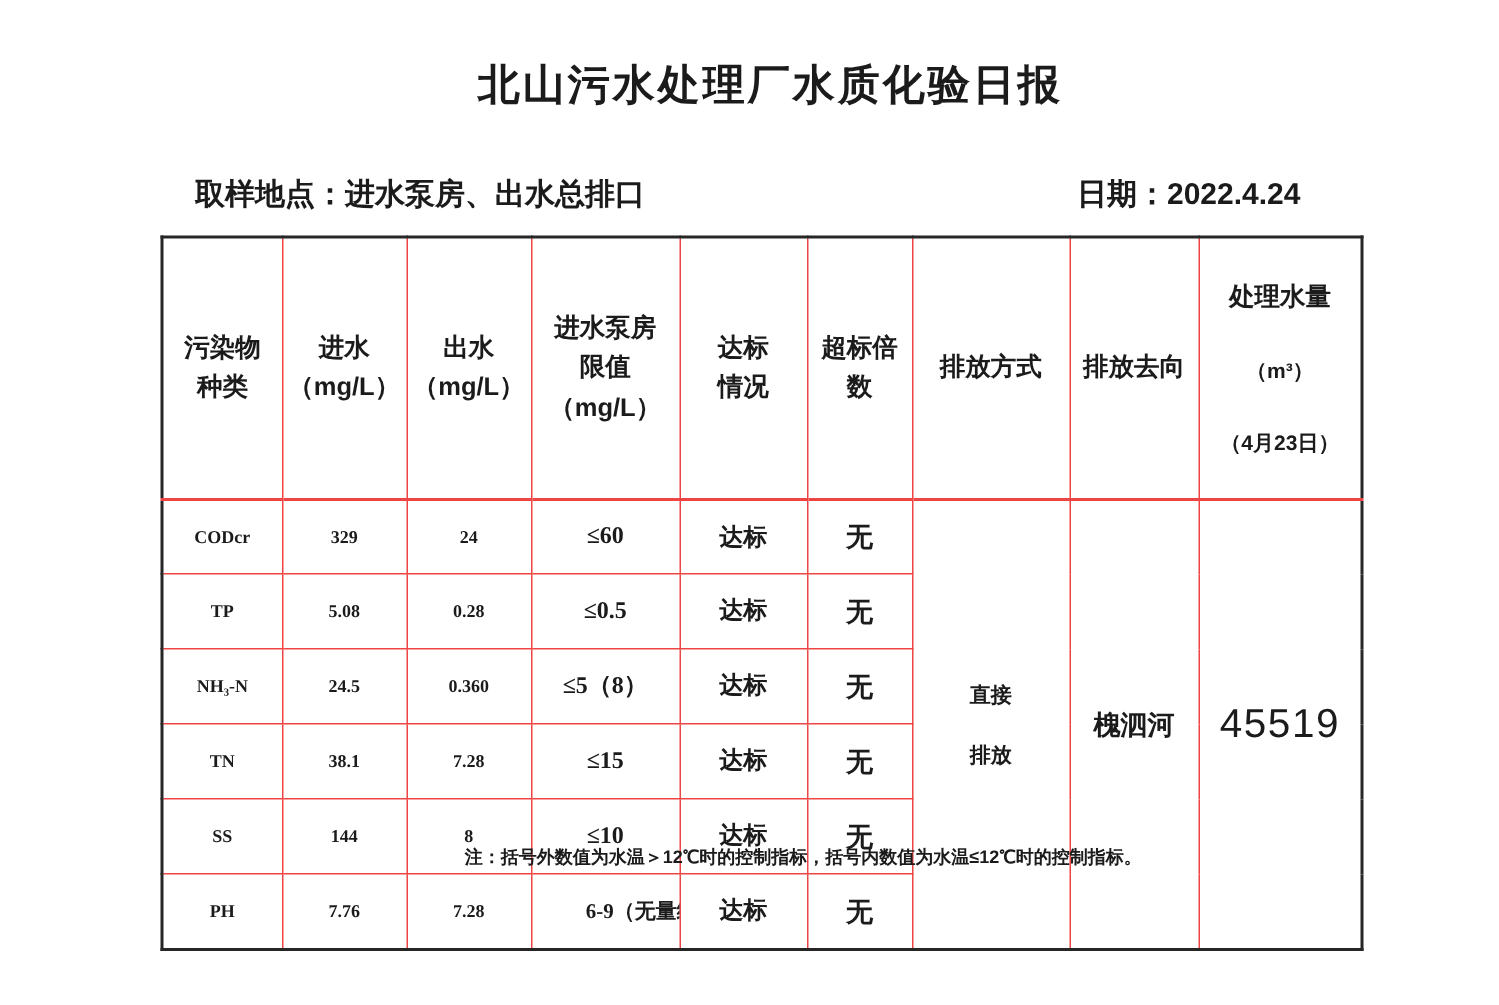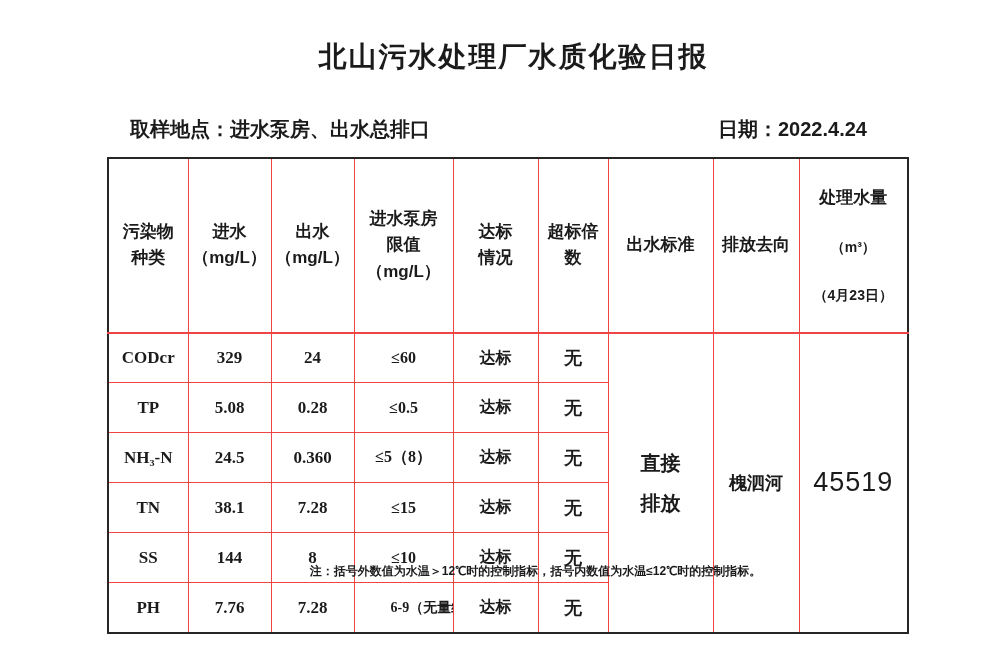--- a/index.html
+++ b/index.html
@@ -66,34 +66,34 @@
     border-bottom-width: 2px;
     font-size: 17px;
     font-weight: 700;
     white-space: pre-line;
     line-height: 1.55;
   }
   .vol-l1 { font-size: 17px; font-weight: 700; line-height: 1.5; }
   .vol-l2 { font-size: 14px; font-weight: 700; line-height: 1.5; }
   .pollutant-cell, .num-cell {
     font-family: "Liberation Serif", "DejaVu Serif", serif;
-    font-size: 17px;
+    font-size: 12px;
     font-weight: 700;
   }
   .limit-cell {
     font-family: "Liberation Serif", "DejaVu Serif", serif;
     font-size: 16px;
     font-weight: 700;
     white-space: nowrap;
   }
   .limit-cell.ph-limit { font-size: 14px; padding-left: 36px; }
   .status-cell { font-size: 16px; font-weight: 700; }
   .exceed-cell { font-size: 18px; font-weight: 700; }
   .method-cell {
-    font-size: 20px;
+    font-size: 14px;
     font-weight: 700;
     white-space: pre-line;
     line-height: 40px;
   }
   .dest-cell { font-size: 18px; font-weight: 700; }
   .volume-cell {
     font-family: Liberation Sans, sans-serif;
     font-size: 27px;
     font-weight: 400;
     letter-spacing: 1px;
@@ -138,21 +138,21 @@
 （mg/L）</th>
       <th>出水
 （mg/L）</th>
       <th>进水泵房
 限值
 （mg/L）</th>
       <th>达标
 情况</th>
       <th>超标倍
 数</th>
-      <th>出水标准</th>
+      <th>排放方式</th>
       <th>排放去向</th>
       <th>
         <div class="vol-l1">处理水量</div>
         <div class="vol-l2">（m³）</div>
         <div class="vol-l2">（4月23日）</div>
       </th>
     </tr>
   </thead>
   <tbody>
     <tr>

